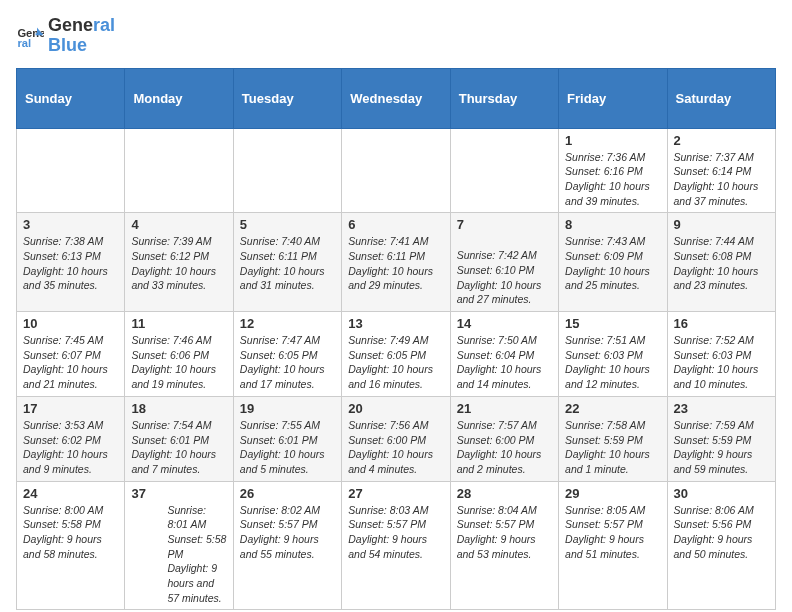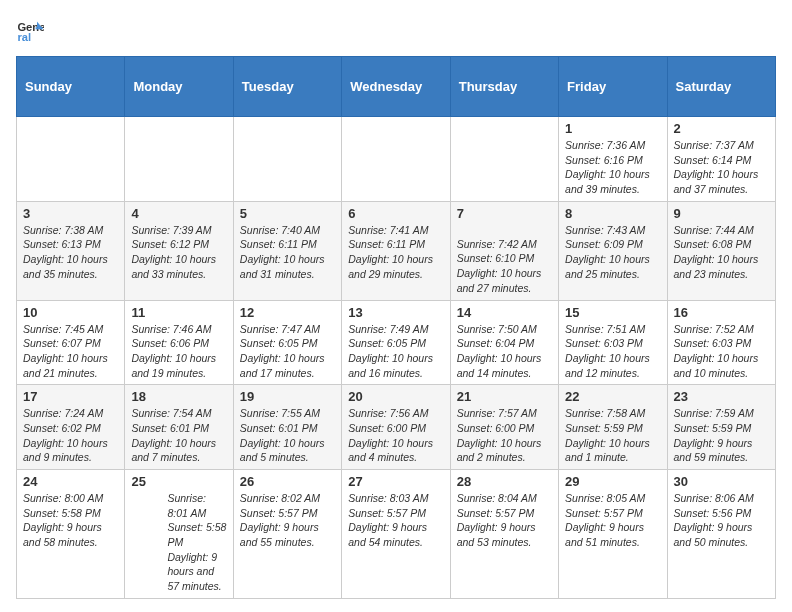--- a/index.html
+++ b/index.html
@@ -92,20 +92,26 @@
 <body>
 
 <div class="header">
   <div class="logo">
     <svg class="logo-icon" viewBox="0 0 40 40">
       <text x="2" y="22" font-size="16" font-weight="bold" fill="#333">Gene</text>
       <text x="2" y="36" font-size="16" font-weight="bold" fill="#4a90d9">ral</text>
       <polygon points="30,8 38,18 30,16" fill="#4a90d9"></polygon>
       <rect x="28" y="16" width="10" height="3" fill="#4a90d9"></rect>
     </svg>
+    <div>
+      <div class="logo-text">
+        <span style="color:#333">Gene</span><span>ral</span><br>
+        <span style="color:#4a90d9">Blue</span>
+      </div>
+    </div>
   </div>
   <div class="title-block">
     <div class="month-title"></div>
     <div class="location"></div>
   </div>
 </div>
 
 <table class="calendar">
   <thead>
     <tr id="col-headers">
@@ -222,21 +228,21 @@
         <td>
           <span class="day-number">16</span>
           <div class="day-info" style="white-space: pre-line;">Sunrise: 7:52 AM
 Sunset: 6:03 PM
 Daylight: 10 hours and 10 minutes.</div>
         </td>
       </tr>
       <tr>
         <td>
           <span class="day-number">17</span>
-          <div class="day-info" style="white-space: pre-line;">Sunrise: 7:24 AM
+          <div class="day-info" style="white-space: pre-line;">Sunrise: 3:53 AM
 Sunset: 6:02 PM
 Daylight: 10 hours and 9 minutes.</div>
         </td>
         <td>
           <span class="day-number">18</span>
           <div class="day-info" style="white-space: pre-line;">Sunrise: 7:54 AM
 Sunset: 6:01 PM
 Daylight: 10 hours and 7 minutes.</div>
         </td>
         <td>
@@ -271,21 +277,21 @@
         </td>
       </tr>
       <tr>
         <td>
           <span class="day-number">24</span>
           <div class="day-info" style="white-space: pre-line;">Sunrise: 8:00 AM
 Sunset: 5:58 PM
 Daylight: 9 hours and 58 minutes.</div>
         </td>
         <td>
-          <span class="day-number">25</span>
+          <span class="day-number">37</span>
           <div class="day-info" style="white-space: pre-line; margin-left: 36px;">Sunrise: 8:01 AM
 Sunset: 5:58 PM
 Daylight: 9 hours and 57 minutes.</div>
         </td>
         <td>
           <span class="day-number">26</span>
           <div class="day-info" style="white-space: pre-line;">Sunrise: 8:02 AM
 Sunset: 5:57 PM
 Daylight: 9 hours and 55 minutes.</div>
         </td>

